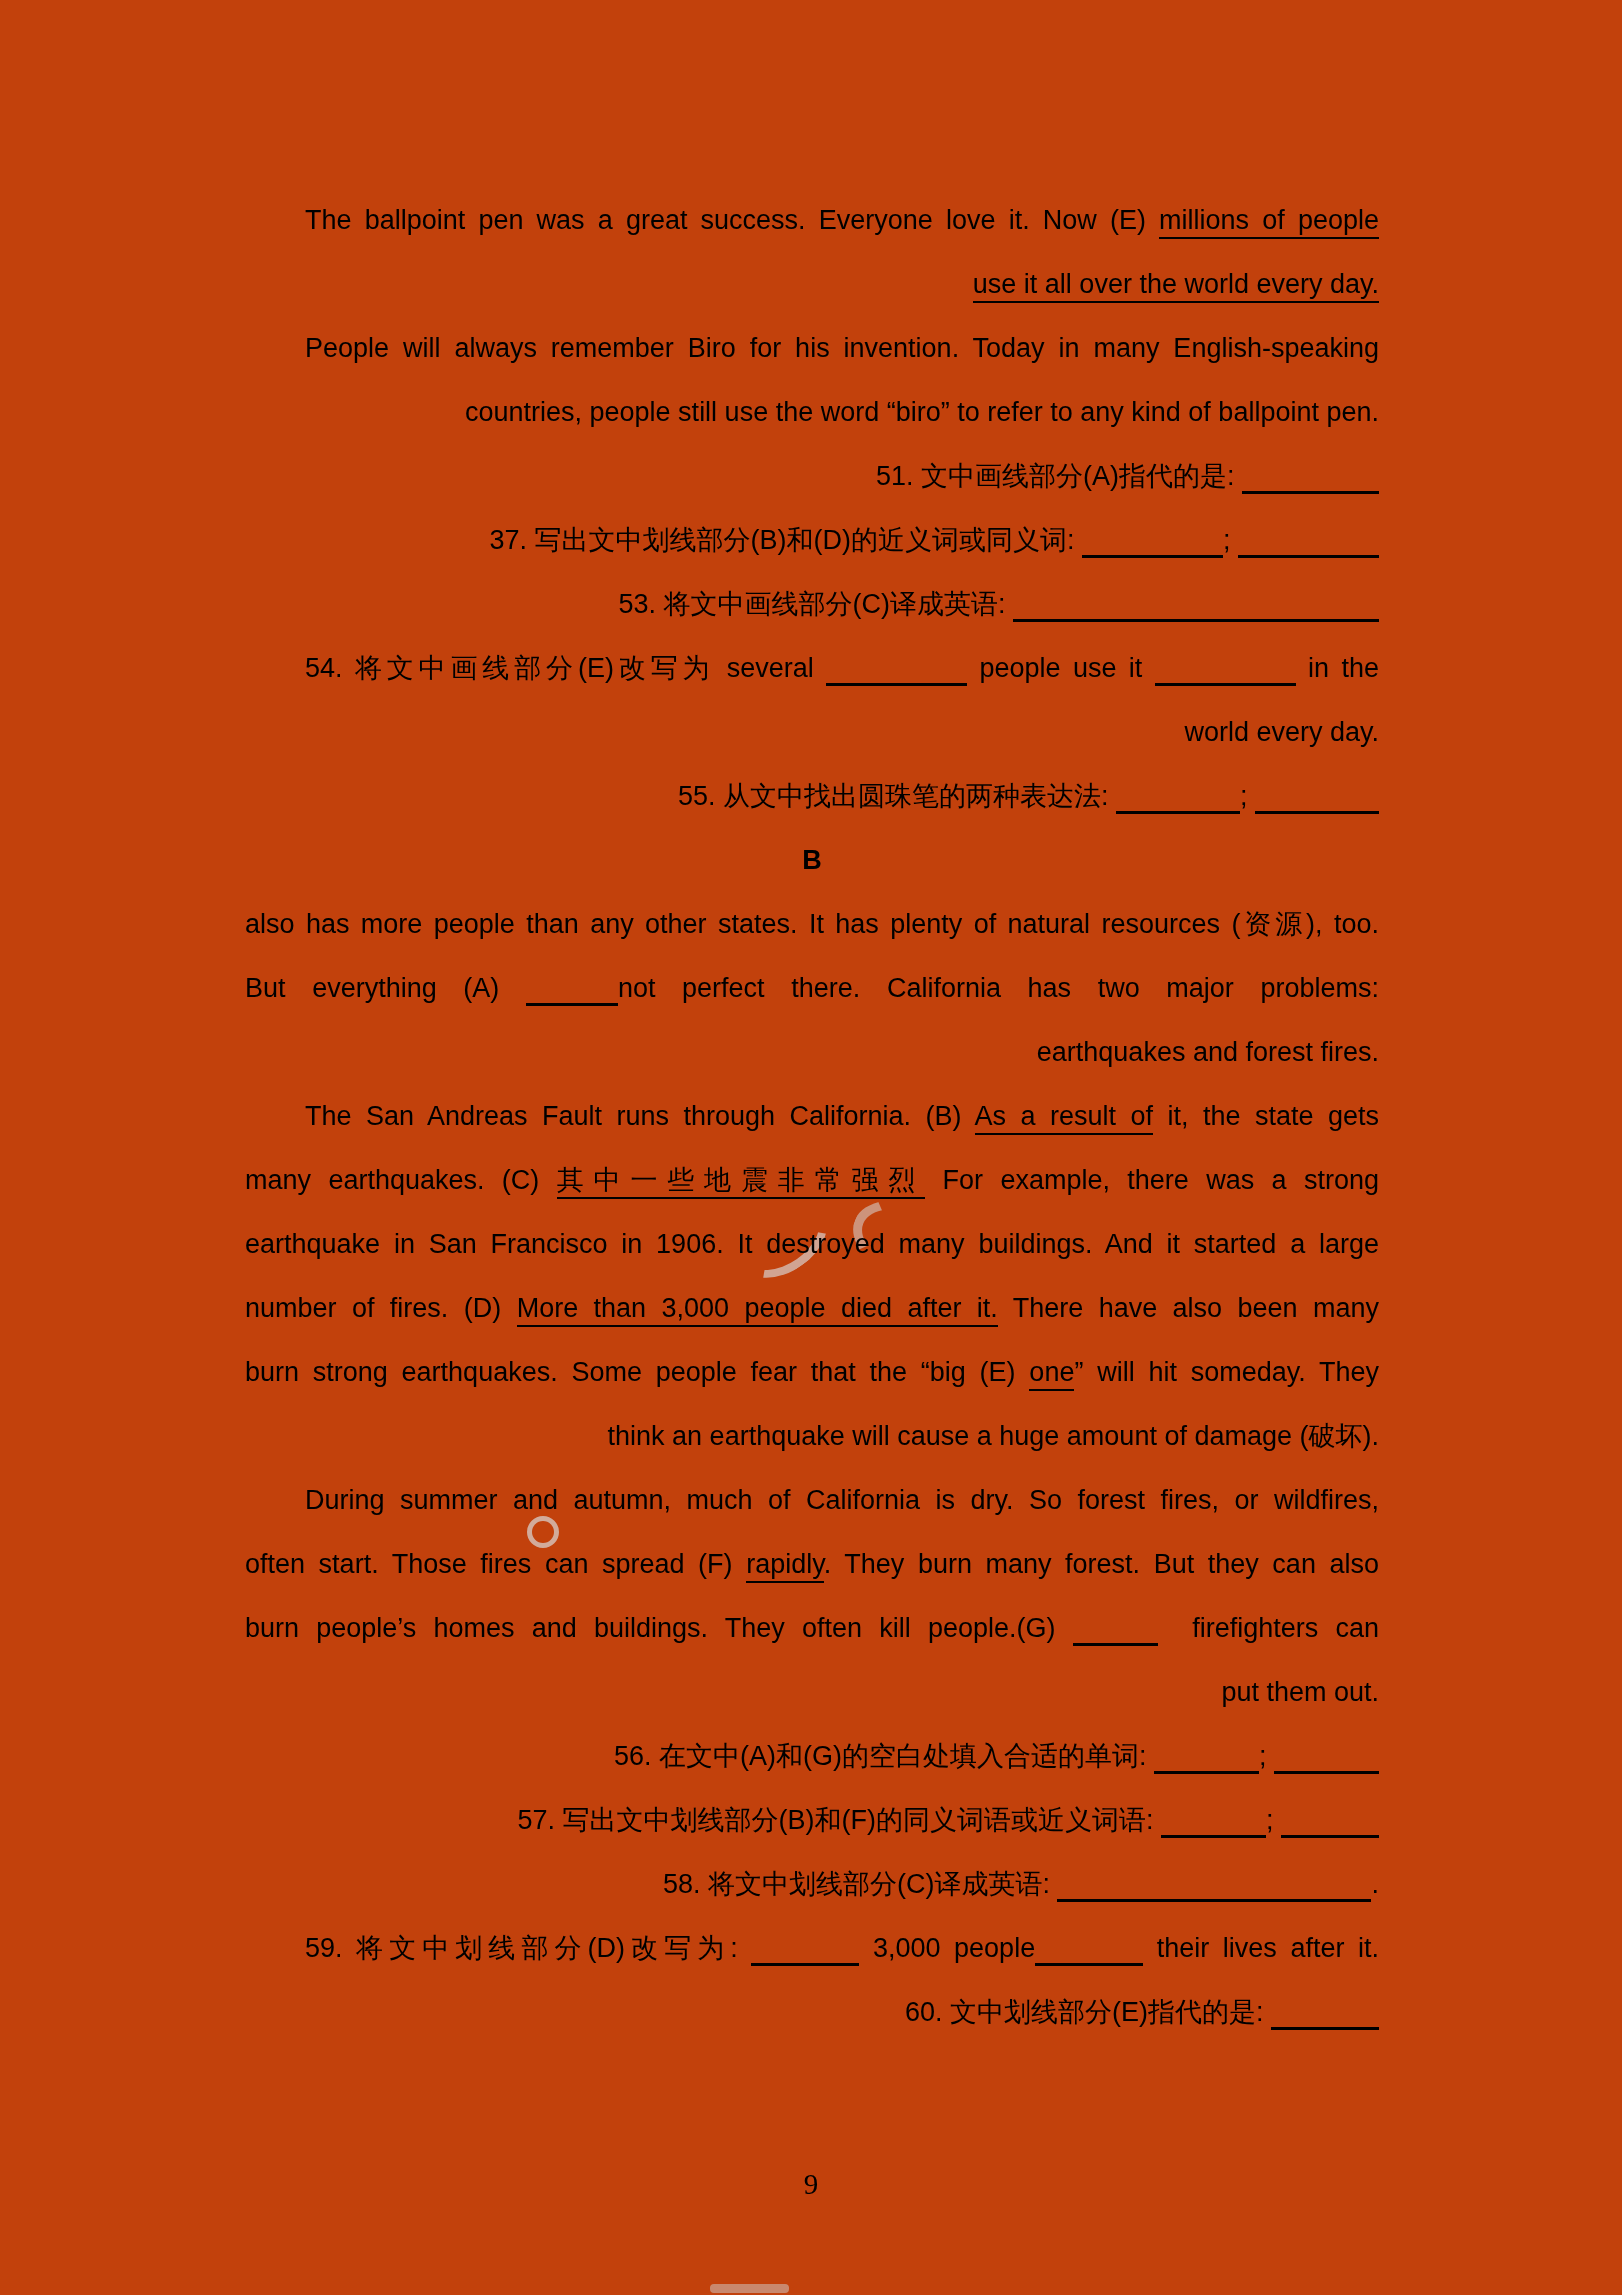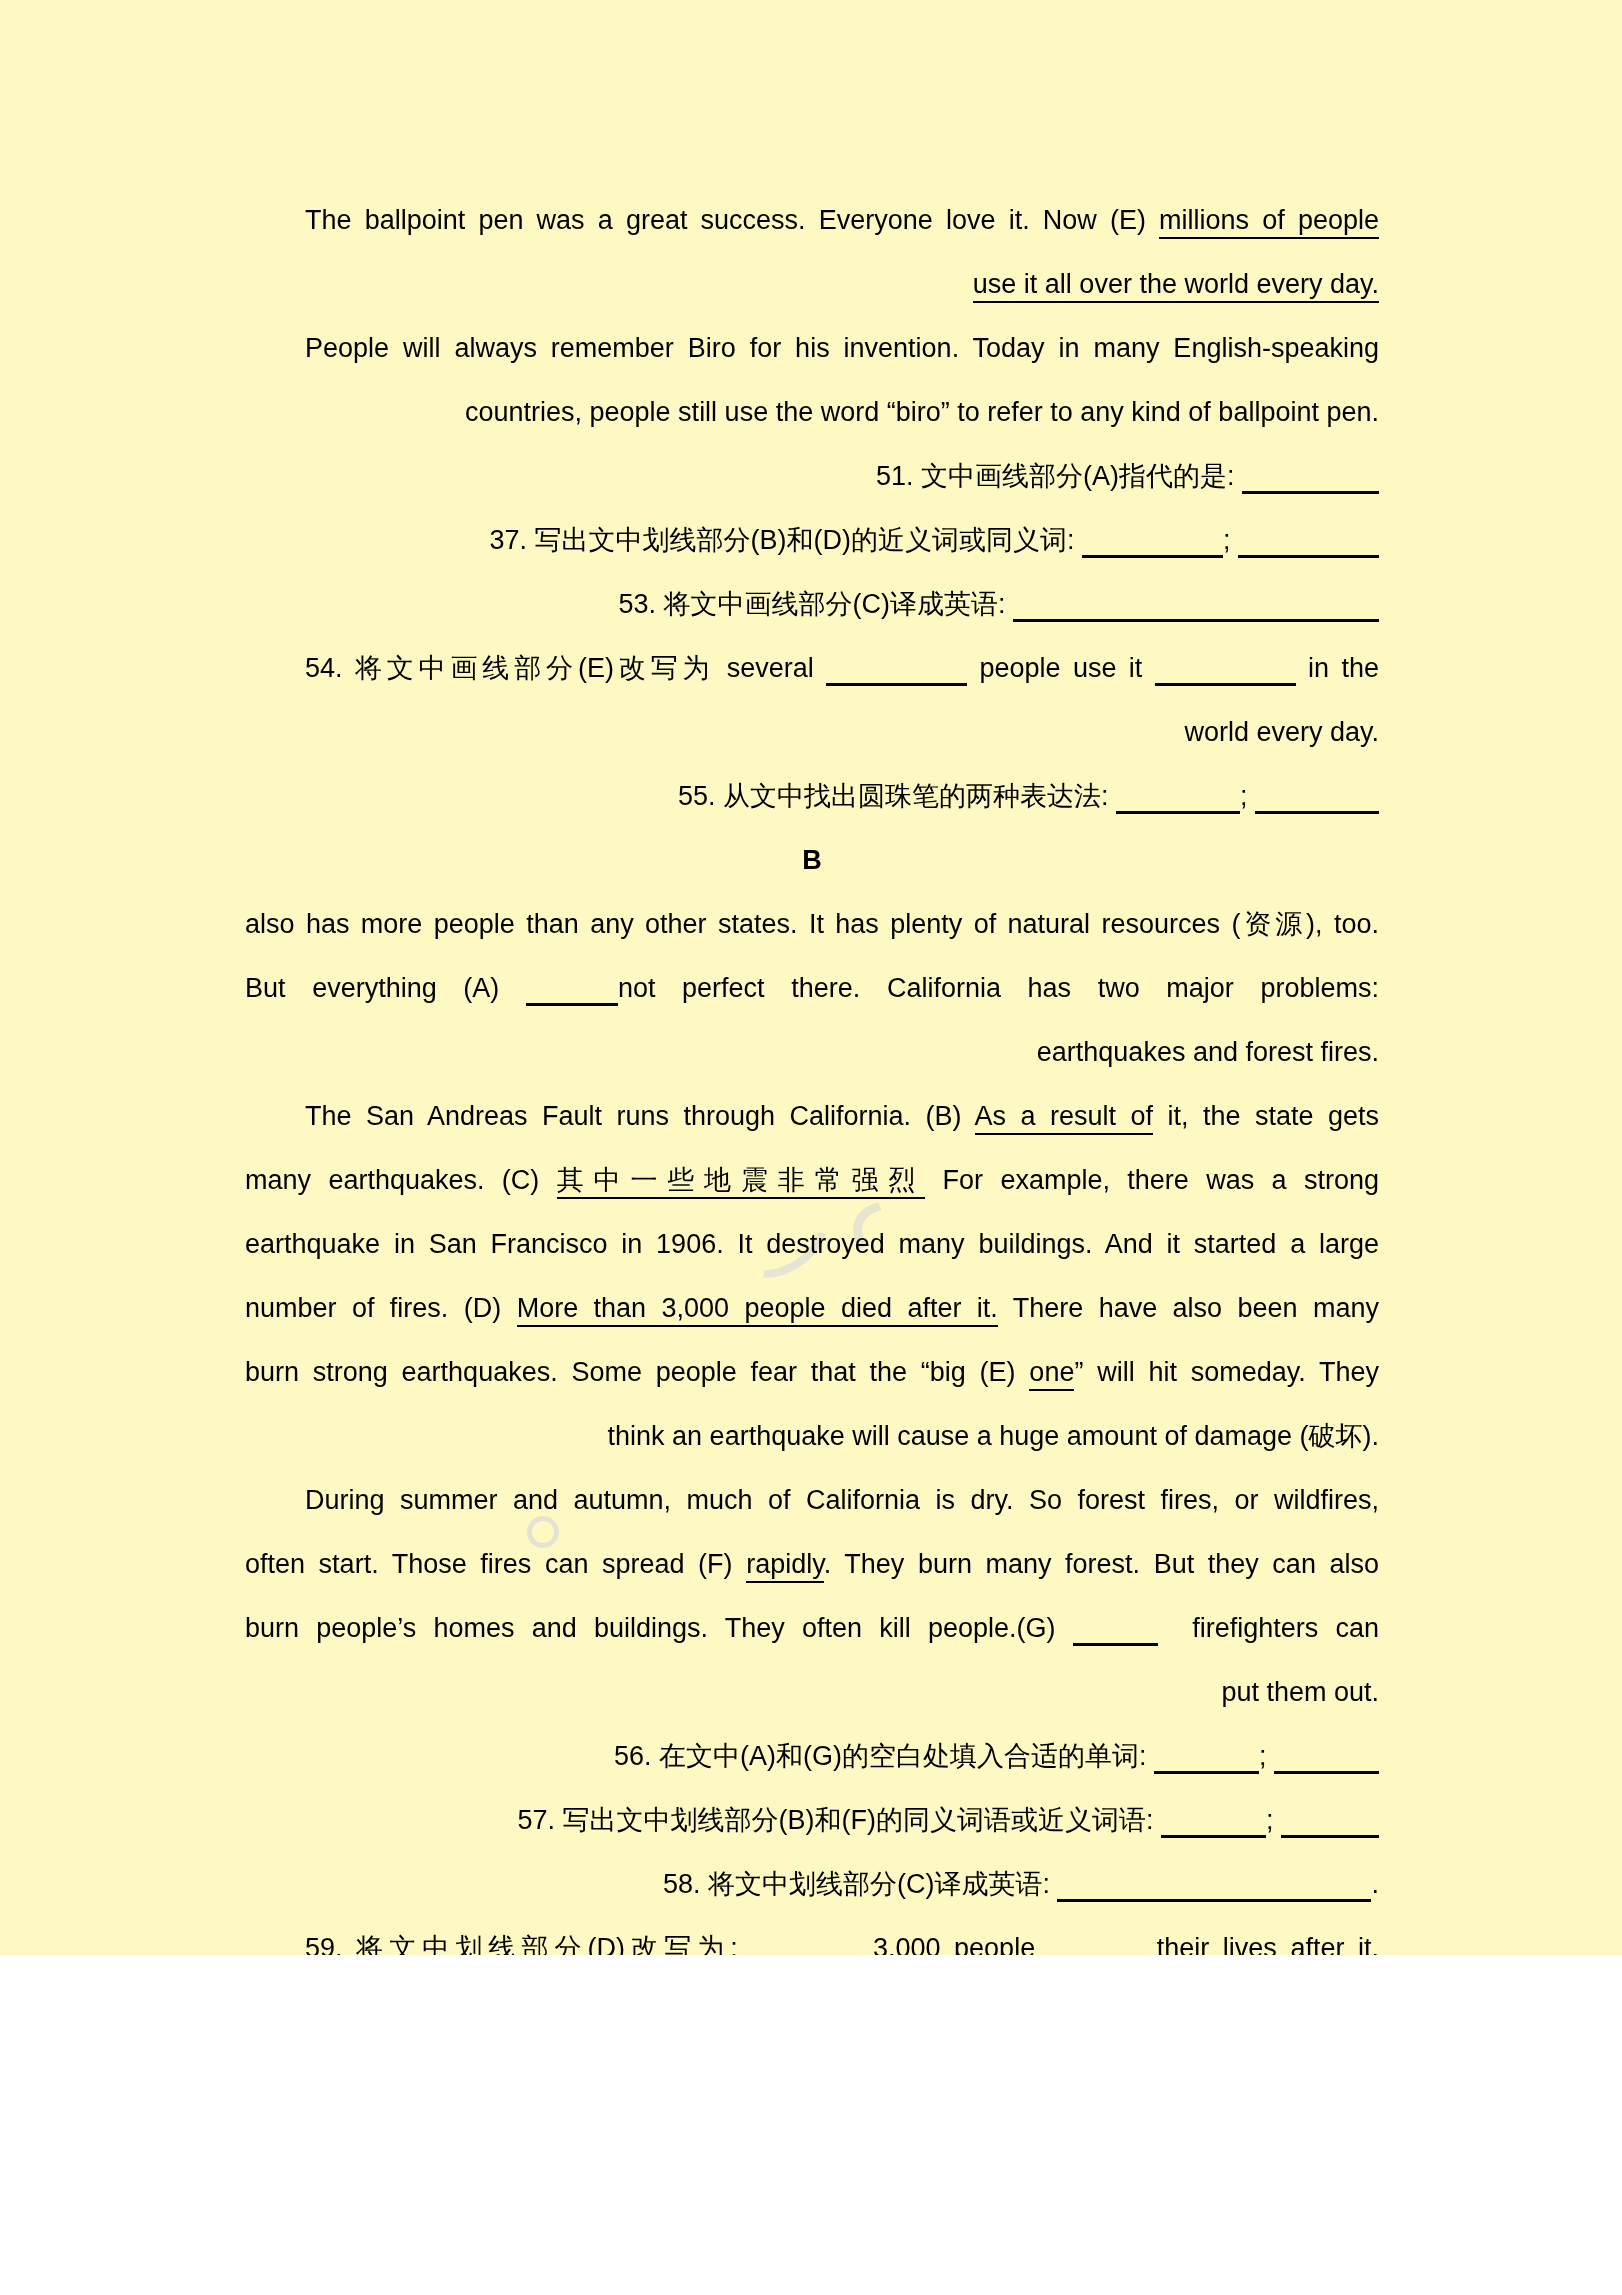--- a/index.html
+++ b/index.html
@@ -1,19 +1,19 @@
 <!DOCTYPE html>
 <html style="font-size:10.5px"><head>
 <meta charset="utf-8">
 <style>
   html,body{margin:0;padding:0;background:#fff;}
   .page{
     position:relative;
-    width:1622px;height:1955px;
-    background:#fef9c3;
+    width:1622px;height:2295px;
+    background:#c2410c;
     font-family:"Liberation Sans","DejaVu Sans",sans-serif;
     font-size:27px;color:#000;
     overflow:hidden;
   }
   .content{
     position:absolute;left:245px;top:188px;width:1134px;z-index:2;
   }
   .line{
     line-height:64px;height:64px;overflow:hidden;
     text-align:right;white-space:normal;
@@ -86,19 +86,20 @@
       <div class="line fit"><span>burn strong earthquakes. Some people fear that the “big (E) </span><span class="u">one</span><span>” will hit someday. They</span></div>
       <div class="line"><span>think an earthquake will cause a huge amount of damage (破坏).</span></div>
       <div class="line indent fit"><span>During summer and autumn, much of California is dry. So forest fires, or wildfires,</span></div>
       <div class="line fit"><span>often start. Those fires can spread (F) </span><span class="u">rapidly</span><span>. They burn many forest. But they can also</span></div>
       <div class="line fit"><span>burn people’s homes and buildings. They often kill people.(G) </span><span class="blank" style="width: 85px;"></span><span>&nbsp; firefighters can</span></div>
       <div class="line"><span>put them out.</span></div>
       <div class="line indent"><span>56. 在文中(A)和(G)的空白处填入合适的单词: </span><span class="blank" style="width: 105px;"></span><span>; </span><span class="blank" style="width: 105px;"></span></div>
       <div class="line indent"><span>57. 写出文中划线部分(B)和(F)的同义词语或近义词语: </span><span class="blank" style="width: 105px;"></span><span>; </span><span class="blank" style="width: 98px;"></span></div>
       <div class="line indent"><span>58. 将文中划线部分(C)译成英语: </span><span class="blank" style="width: 314px;"></span><span>.</span></div>
       <div class="line indent fit"><span>59. 将文中划线部分(D)改写为: </span><span class="blank" style="width: 108px;"></span><span> 3,000 people</span><span class="blank" style="width: 108px;"></span><span> their lives after it.</span></div>
+      <div class="line indent"><span>60. 文中划线部分(E)指代的是: </span><span class="blank" style="width: 108px;"></span></div>
     </div>
 
   <div class="footer">
     <span>9</span>
   </div>
 </div>
 
 
 </body></html>

